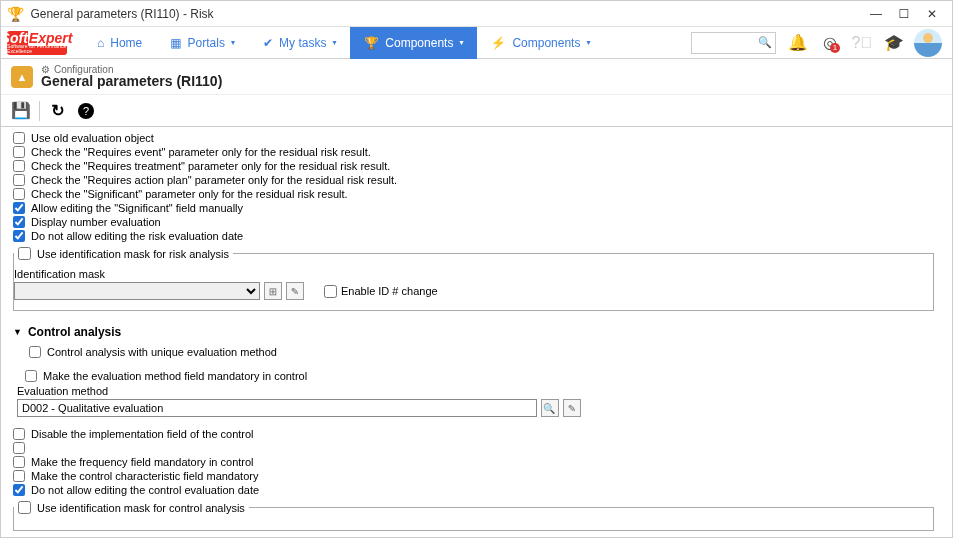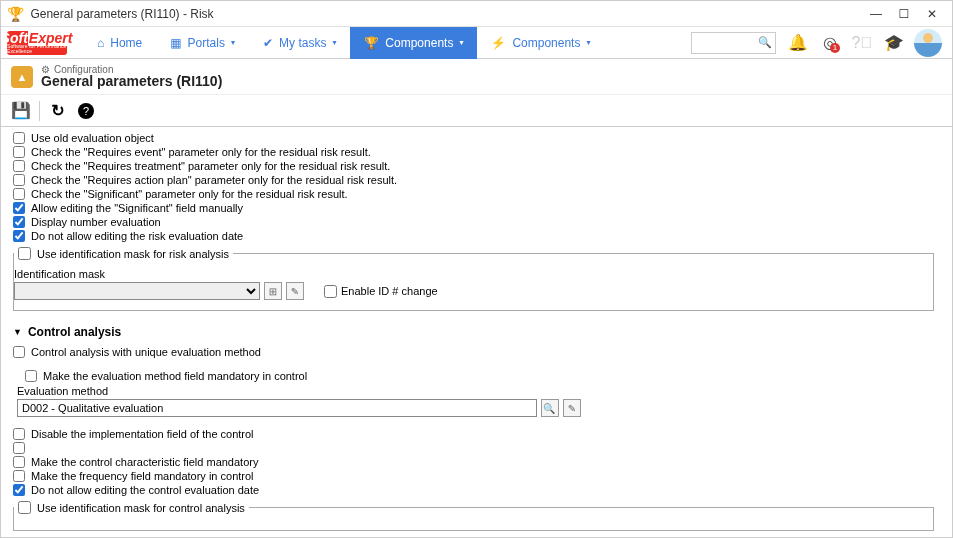--- a/index.html
+++ b/index.html
@@ -176,21 +176,21 @@
       <input type="checkbox" style="">
       <span>Enable ID # change</span>
     </div>
   </fieldset>
 
   <div class="section-hdr">
       <span class="tri">▼</span>
       <span>Control analysis</span>
     </div>
 
-  <div class="chkrow" style="margin-left:4px">
+  <div class="chkrow" style="margin-left:20px">
       <input type="checkbox" style="">
       <span>Control analysis with unique evaluation method</span>
     </div>
   <div style="height:10px"></div>
   <div class="chkrow" style="margin-left:16px">
       <input type="checkbox" style="">
       <span>Make the evaluation method field mandatory in control</span>
     </div>
   <div class="fldlabel" style="margin-left:8px">Evaluation method</div>
   <div class="combo" style="margin-left:8px">
@@ -204,25 +204,25 @@
   <div style="height:10px"></div>
   <div class="chkrow">
       <input type="checkbox" style="">
       <span>Disable the implementation field of the control</span>
     </div>
   <div class="chkrow">
       <input type="checkbox" style="">
     </div>
   <div class="chkrow">
       <input type="checkbox" style="">
+      <span>Make the frequency field mandatory in control</span>
+    </div>
+  <div class="chkrow">
+      <input type="checkbox" style="">
       <span>Make the control characteristic field mandatory</span>
-    </div>
-  <div class="chkrow">
-      <input type="checkbox" style="">
-      <span>Make the frequency field mandatory in control</span>
     </div>
   <div class="chkrow checked">
       <input type="checkbox" checked="" style="">
       <span>Do not allow editing the control evaluation date</span>
     </div>
 
   <fieldset>
     <legend class="leg-chk">
         <input type="checkbox" style="">
         <span>Use identification mask for control analysis</span>

